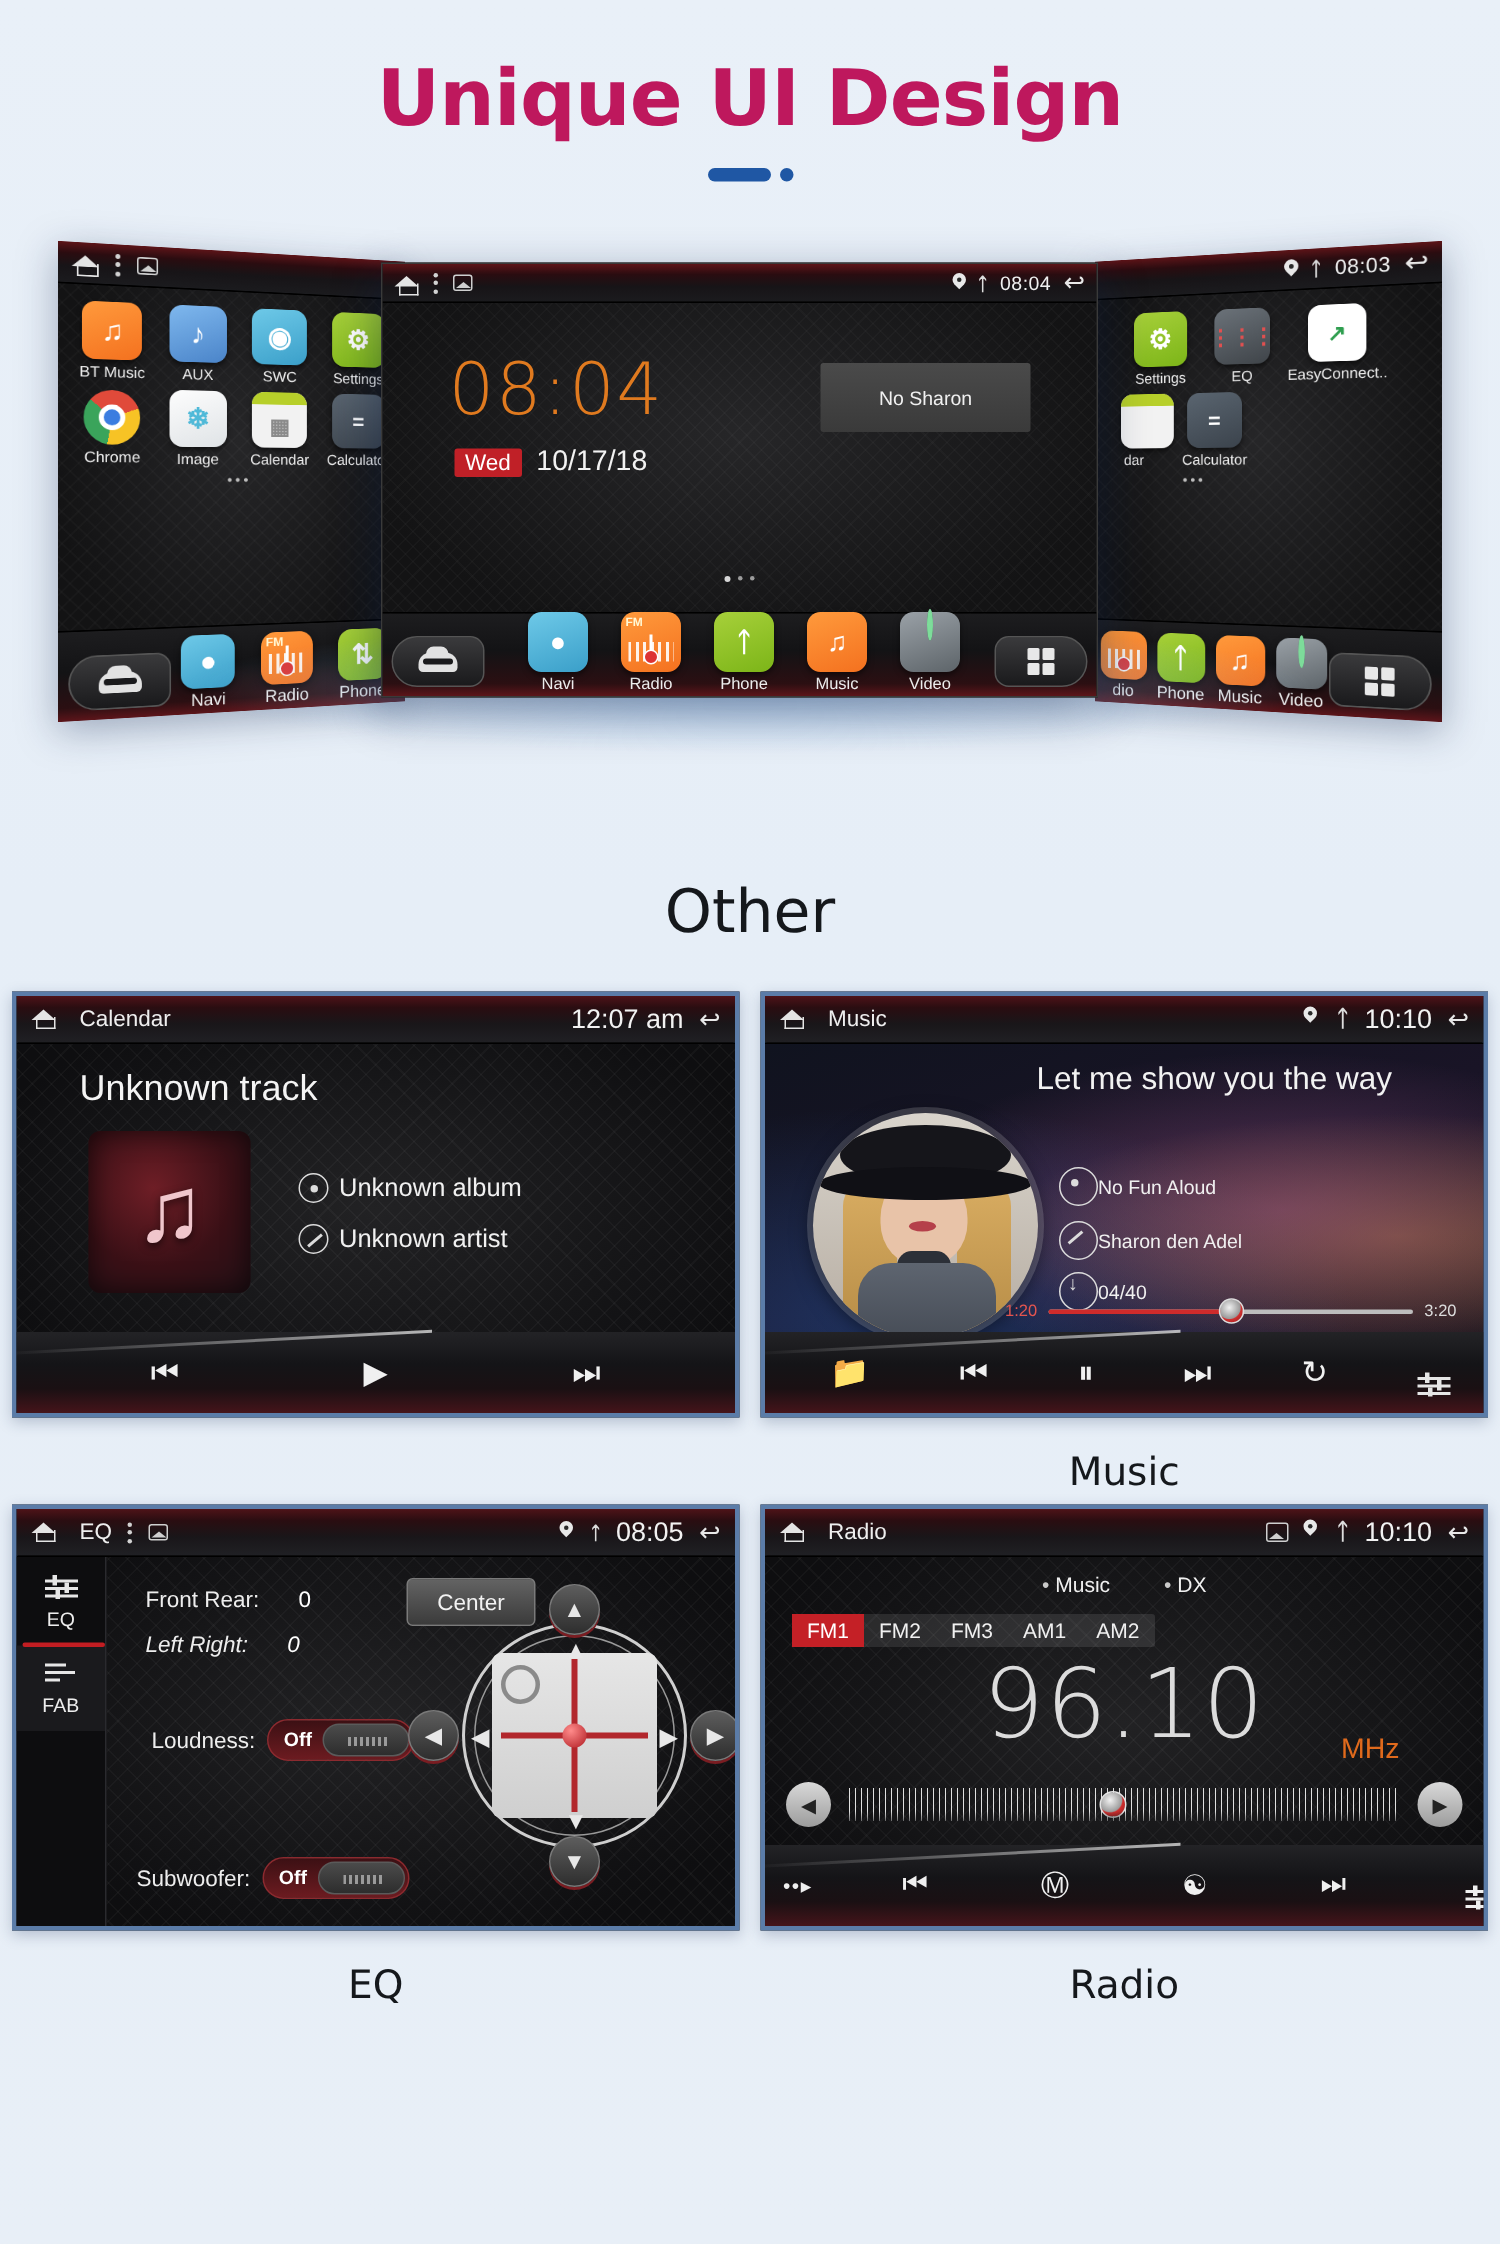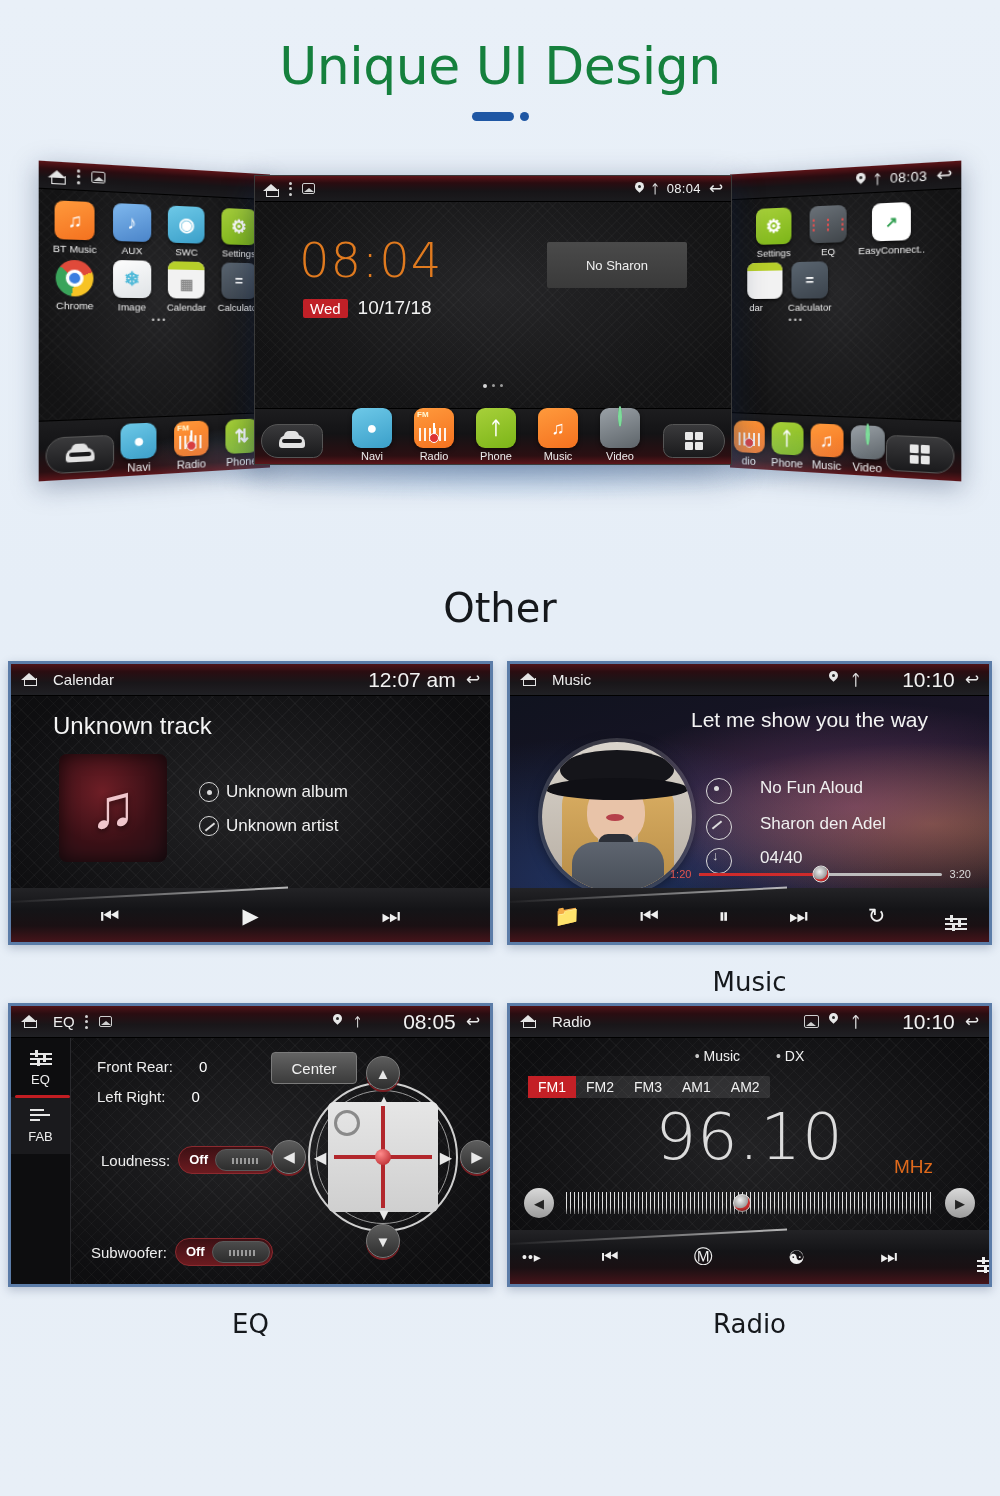--- a/index.html
+++ b/index.html
@@ -11,23 +11,23 @@
   }
   body {
     background: linear-gradient(180deg,#e9f0f8 0%, #e6eef7 40%, #e8eff7 100%);
     position: relative;
   }
 
   
   .page-title {
     text-align: center;
     font-size: 52px;
-    font-weight: 400;
+    font-weight: 700;
     letter-spacing: -0.5px;
-    color: #15803d;
+    color: #be185d;
     padding-top: 36px;
     font-family: "DejaVu Sans", sans-serif;
   }
   .title-deco { display:flex; align-items:center; justify-content:center; gap:6px; margin-top:16px; }
   .title-deco .bar { width:42px; height:9px; border-radius:5px; background:#1f57a4; }
   .title-deco .dot { width:9px; height:9px; border-radius:50%; background:#1f57a4; }
 
   .section-title {
     text-align: center;
     font-size: 40px;
@@ -197,21 +197,21 @@
     box-shadow: 0 0 0 1px #2b3f5c inset, 0 3px 9px rgba(30,50,90,.25);
     overflow:hidden;
   }
   .caption { text-align:center; font-size:26px; color:#15181c; margin-top:22px; font-family:"DejaVu Sans", sans-serif;}
 
   .p-status { height:32px; display:flex; align-items:center; gap:10px; padding:0 10px;
     background: linear-gradient(180deg,#4e1318 0%,#2a0d11 25%,#191619 60%,#202024 100%);
     border-bottom:1px solid #000;}
   .p-status .p-title{ color:#eee; font-size:15px;}
   .p-status .p-right{ margin-left:auto; display:flex; align-items:center; gap:10px;}
-  .p-status .p-clock{ color:#f2f2f2; font-size:21px;margin-left:32px;}
+  .p-status .p-clock{ color:#f2f2f2; font-size:18px;}
 
   .p-body { position:relative; height:calc(100% - 32px);
     background:
       repeating-linear-gradient(45deg, rgba(255,255,255,.03) 0 1px, transparent 1px 9px),
       repeating-linear-gradient(-45deg, rgba(255,255,255,.03) 0 1px, transparent 1px 9px),
       radial-gradient(ellipse at 50% 45%, #222224 0%, #0e0e10 80%);
   }
 
   
   .bt-track { position:absolute; left:42px; top:16px; color:#f4f4f4; font-size:24px; }
@@ -253,21 +253,21 @@
     background:linear-gradient(180deg,#d9d4cc 0%, #b6ada2 100%);}
   .m-art .hat{position:absolute;left:18px;top:8px;width:114px;height:40px;border-radius:50%;background:#15151a;}
   .m-art .brim{position:absolute;left:4px;top:36px;width:142px;height:22px;border-radius:50%;background:#101015;}
   .m-art .face{position:absolute;left:45px;top:38px;width:58px;height:64px;border-radius:50% 50% 45% 45%;background:#e8c3a8;}
   .m-art .hairL{position:absolute;left:20px;top:44px;width:36px;height:106px;background:linear-gradient(180deg,#d9ad62,#b68c46);border-radius:18px;}
   .m-art .hairR{position:absolute;right:18px;top:44px;width:36px;height:106px;background:linear-gradient(180deg,#d9ad62,#b68c46);border-radius:18px;}
   .m-art .torso{position:absolute;left:30px;top:100px;width:92px;height:56px;background:linear-gradient(180deg,#5e6570,#444a54);border-radius:22px 22px 0 0;}
   .m-art .neck{position:absolute;left:56px;top:92px;width:36px;height:26px;background:#2c3038;border-radius:10px;}
   .m-art .lips{position:absolute;left:64px;top:72px;width:18px;height:7px;border-radius:50%;background:#b5404a;}
 
-  .m-meta{ position:absolute; left:196px; display:flex; align-items:flex-start; gap:28px; color:#f0f0f0; font-size:17px;}
+  .m-meta{ position:absolute; left:196px; display:flex; align-items:center; gap:0; color:#f0f0f0; font-size:13px;}
   .m-meta.a{ top:82px; } .m-meta.b{ top:118px; } .m-meta.c{ top:152px; }
   .m-meta .circ{ width:26px;height:26px; }
 
   .prog-wrap{ position:absolute; left:160px; right:18px; bottom:62px; display:flex; align-items:center; gap:8px;}
   .prog-wrap .t{ color:#e4554f; font-size:11px; }
   .prog-wrap .t.end{ color:#dcdcdc; }
   .prog-bar{ position:relative; flex:1; height:3px; background:#bdbdbd; border-radius:2px;}
   .prog-fill{ position:absolute; left:0; top:0; height:3px; width:50%; background:#cf2b2b; border-radius:2px;}
   .prog-knob{ position:absolute; left:50%; top:50%; transform:translate(-50%,-50%); width:17px;height:17px;border-radius:50%;
     background:radial-gradient(circle at 40% 35%, #f0f0f0 0%, #9a9a9a 55%, #d03030 60%, #8d1818 100%);
@@ -290,21 +290,21 @@
   .fab-ico{width:22px;height:14px;position:relative;}
   .fab-ico i{position:absolute;background:#e6e6e6;height:2px;}
   .fab-ico i:nth-child(1){left:0;top:0;width:14px;}
   .fab-ico i:nth-child(2){left:0;top:5px;width:20px;}
   .fab-ico i:nth-child(3){left:0;top:10px;width:10px;}
 
   .eq-main{ position:absolute; left:60px; right:0; top:0; bottom:0; }
   .eq-label{ position:absolute; color:#ededed; font-size:15px; }
   .eq-label .v{ margin-left:22px; color:#fff; }
   .lbl-fr{ left:26px; top:20px; }
-  .lbl-lr{ left:26px; top:50px; }
+  .lbl-lr{ left:26px; top:50px;font-style:italic; }
   .center-btn{ position:absolute; left:200px; top:14px; width:86px; height:32px;
     background:linear-gradient(180deg,#636363,#3b3b3b); border:1px solid #7a7a7a; border-radius:4px;
     color:#f2f2f2; font-size:15px; display:flex; align-items:center; justify-content:center;}
 
   .sw-row{ position:absolute; display:flex; align-items:center; gap:8px; color:#ededed; font-size:15px;}
   .sw-row.loud{ left:30px; top:108px;} .sw-row.sub{ left:20px; top:200px;}
   .switch{ width:98px; height:28px; border-radius:14px; position:relative;
     background:linear-gradient(180deg,#3c1014,#6c1b20); border:1px solid #8c2a2f; overflow:hidden;}
   .switch .sl{ position:absolute; left:10px; top:5px; color:#fff; font-size:13px; font-weight:700;}
   .switch .kn{ position:absolute; right:2px; top:2px; width:58px; height:22px; border-radius:11px;

